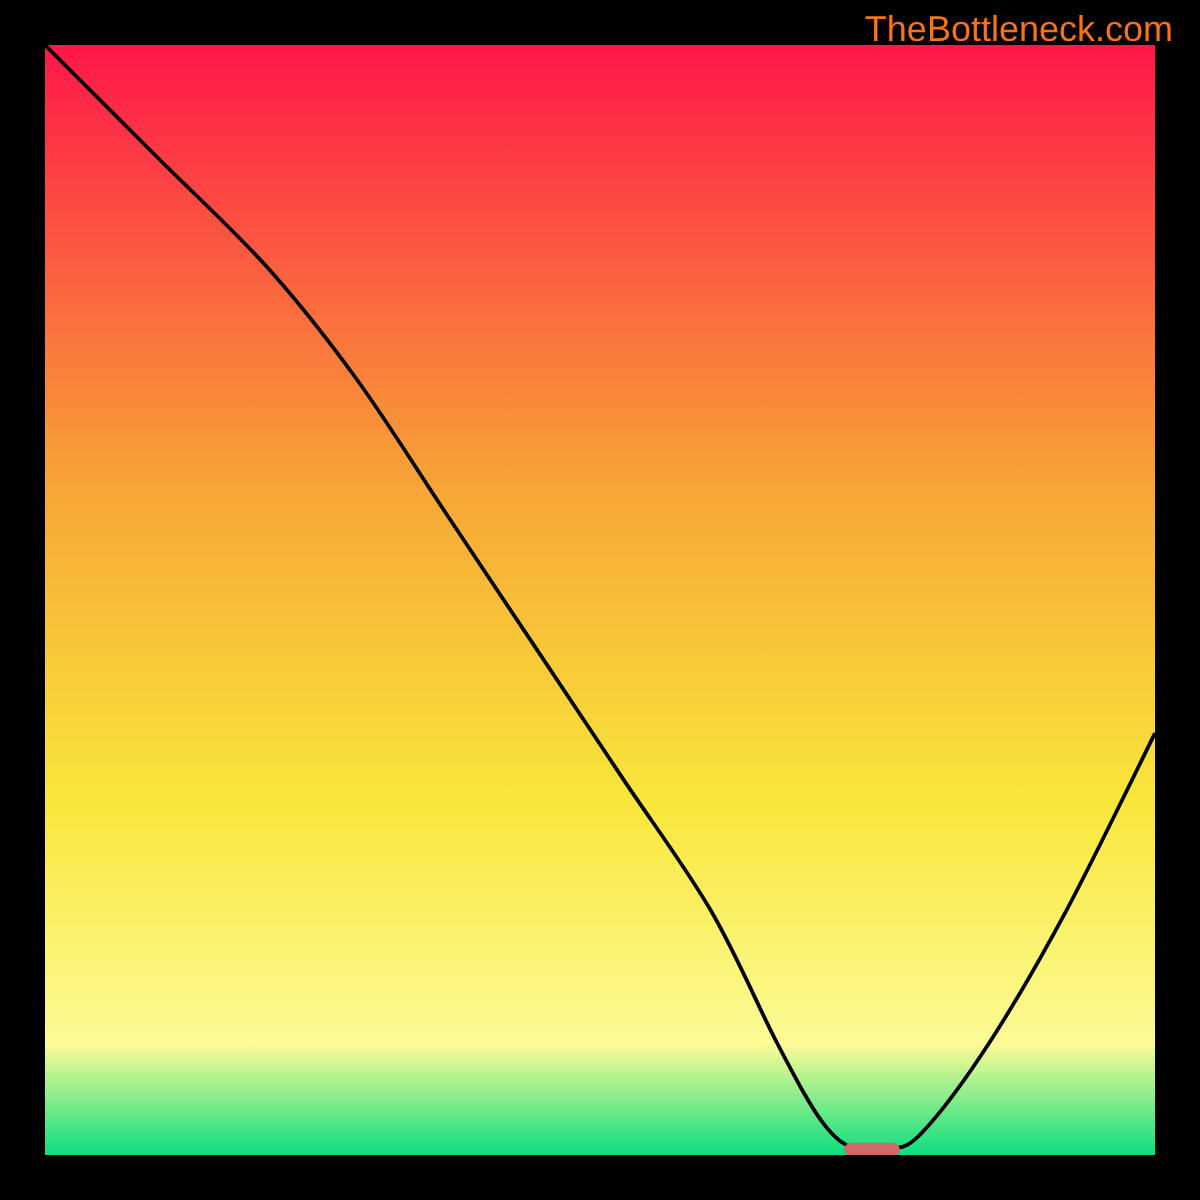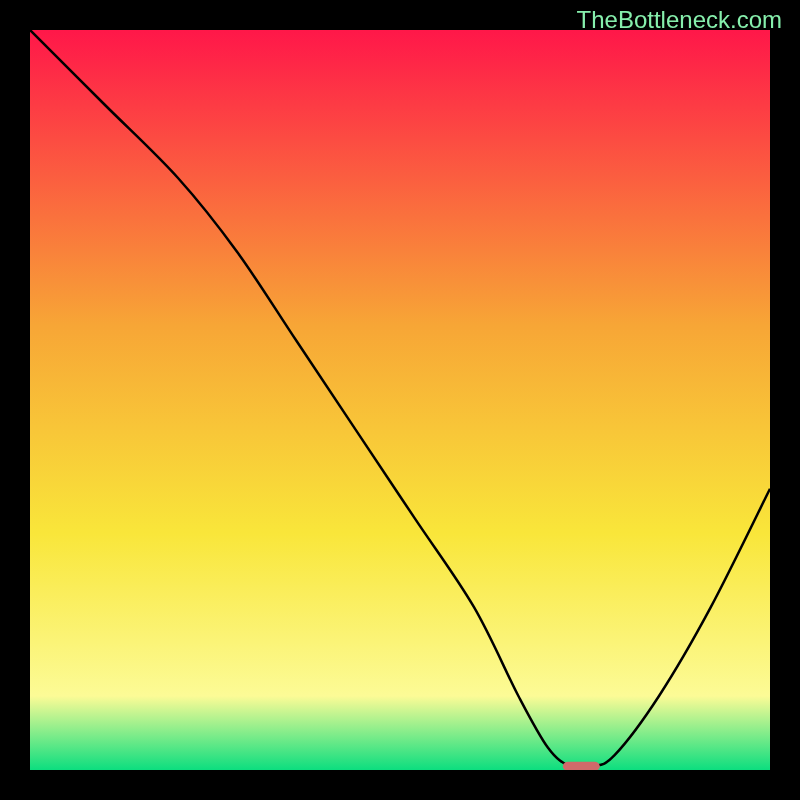--- a/index.html
+++ b/index.html
@@ -8,21 +8,21 @@
     width: 800px;
     height: 800px;
     background: #000;
     position: relative;
     font-family: Arial, sans-serif;
   }
   .watermark {
     position: absolute;
     top: 6px;
     right: 18px;
-    color: #86efac;
+    color: #f97316;
     font-size: 24px;
     font-weight: 500;
     z-index: 10;
   }
   .plot-area {
     position: absolute;
     left: 30px;
     top: 30px;
     width: 740px;
     height: 740px;

